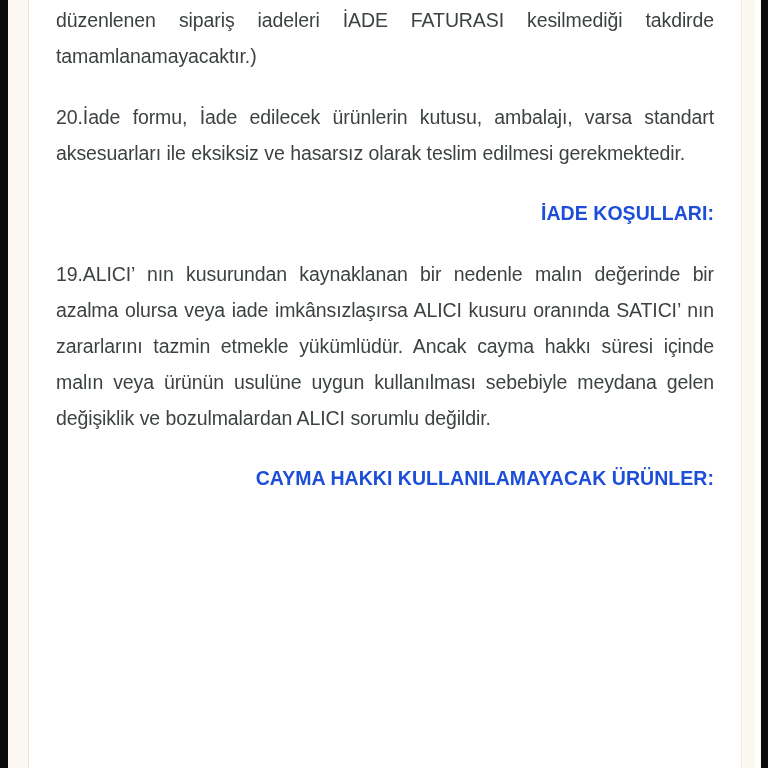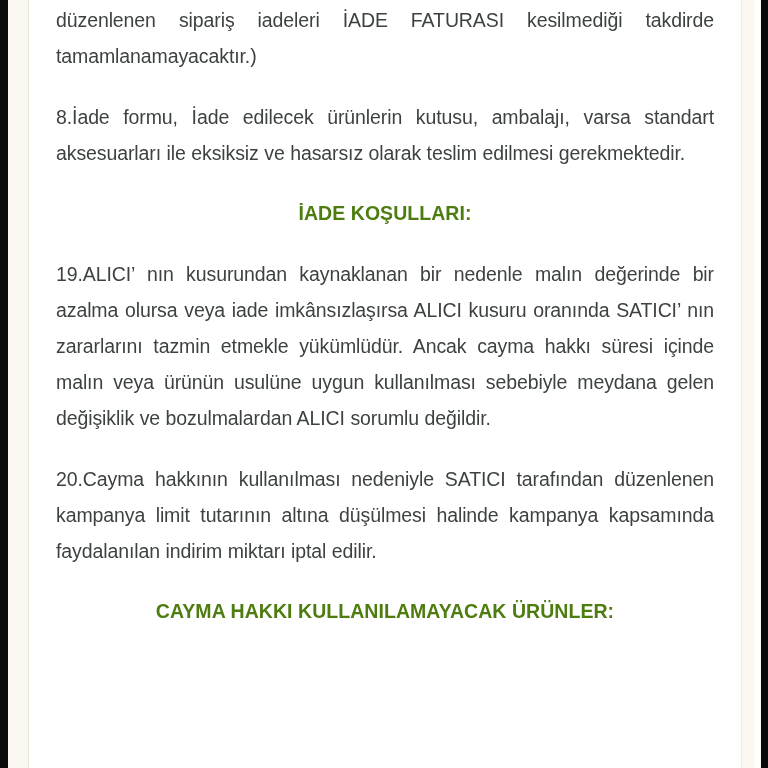--- a/index.html
+++ b/index.html
@@ -75,45 +75,44 @@
     text-justify: inter-word;
     letter-spacing: -0.1px;
     word-spacing: 0.2px;
   }
 
   h3.heading {
     margin: 0 0 26px 0;
     font-size: 19.5px;
     line-height: 34px;
     font-weight: bold;
-    text-align: center;
+    text-align: right;
     letter-spacing: 0.05px;
-    color: #4d7c0f;
+    color: #1d4ed8;
   }
 </style>
 </head>
 <body>
 
 <div id="viewport">
 
   <div id="page-backdrop"></div>
   <div id="right-gutter"></div>
 
   <div id="content-card">
     <article id="doc">
 
       <p class="para">olduğu iade faturası ile gönderilmesi gerekmektedir. Faturası kurumlar adına düzenlenen sipariş iadeleri İADE FATURASI kesilmediği takdirde tamamlanamayacaktır.)</p>
 
-      <p class="para">8.İade formu, İade edilecek ürünlerin kutusu, ambalajı, varsa standart aksesuarları ile eksiksiz ve hasarsız olarak teslim edilmesi gerekmektedir.</p>
+      <p class="para">20.İade formu, İade edilecek ürünlerin kutusu, ambalajı, varsa standart aksesuarları ile eksiksiz ve hasarsız olarak teslim edilmesi gerekmektedir.</p>
 
       <h3 class="heading">İADE KOŞULLARI:</h3>
 
 
       <p class="para">19.ALICI’ nın kusurundan kaynaklanan bir nedenle malın değerinde bir azalma olursa veya iade imkânsızlaşırsa ALICI kusuru oranında SATICI’ nın zararlarını tazmin etmekle yükümlüdür. Ancak cayma hakkı süresi içinde malın veya ürünün usulüne uygun kullanılması sebebiyle meydana gelen değişiklik ve bozulmalardan ALICI sorumlu değildir.</p>
 
-      <p class="para">20.Cayma hakkının kullanılması nedeniyle SATICI tarafından düzenlenen kampanya limit tutarının altına düşülmesi halinde kampanya kapsamında faydalanılan indirim miktarı iptal edilir.</p>
 
       <h3 class="heading">CAYMA HAKKI KULLANILAMAYACAK ÜRÜNLER:</h3>
 
     </article>
   </div>
 
 </div>
 
 </body></html>

